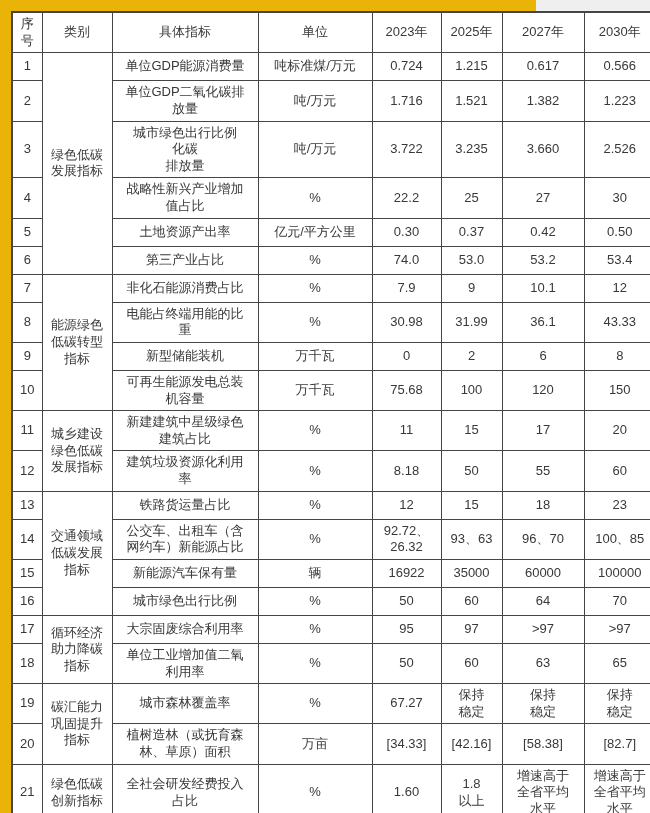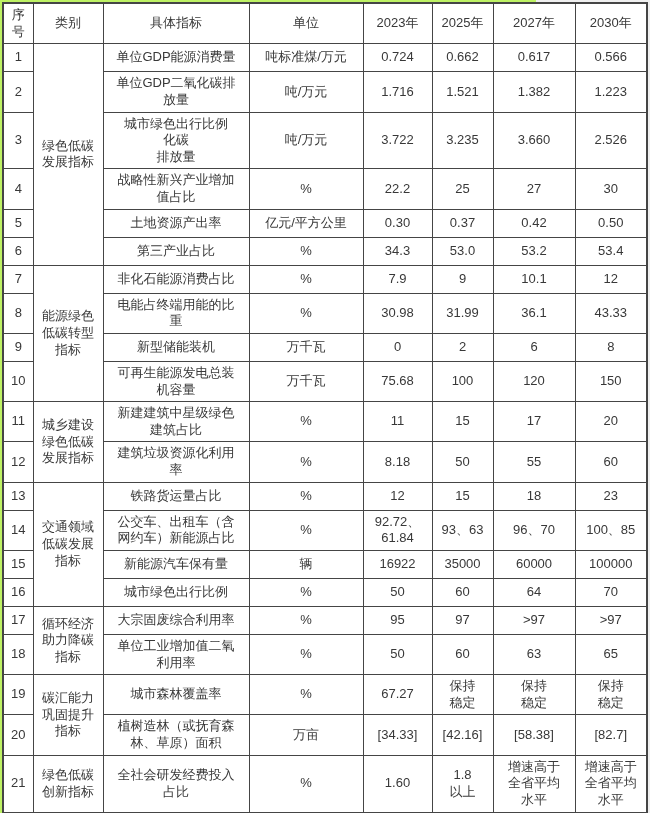--- a/index.html
+++ b/index.html
@@ -5,22 +5,22 @@
   html, body {
     margin: 0;
     padding: 0;
     background: #efefef;
     font-family: "Liberation Sans", "DejaVu Sans", sans-serif;
   }
   .page {
     width: 536px;
     height: 813px;
     box-sizing: border-box;
-    padding: 2px;
-    background: #bef264;
+    padding: 11px;
+    background: #eab308;
   }
   table.indicators {
     border-collapse: collapse;
     table-layout: fixed;
     width: 644px;
     background: #ffffff;
     border: 2px solid #454545;
   }
   table.indicators th,
   table.indicators td {
@@ -67,21 +67,21 @@
       </tr>
     </thead>
     <tbody>
         <tr>
           <td>1</td>
           <td rowspan="6">绿色低碳
 发展指标</td>
           <td>单位GDP能源消费量</td>
           <td>吨标准煤/万元</td>
           <td>0.724</td>
-          <td>0.662</td>
+          <td>1.215</td>
           <td>0.617</td>
           <td>0.566</td>
         </tr>
         <tr>
           <td>2</td>
           <td>单位GDP二氧化碳排
 放量</td>
           <td>吨/万元</td>
           <td>1.716</td>
           <td>1.521</td>
@@ -115,21 +115,21 @@
           <td>亿元/平方公里</td>
           <td>0.30</td>
           <td>0.37</td>
           <td>0.42</td>
           <td>0.50</td>
         </tr>
         <tr>
           <td>6</td>
           <td>第三产业占比</td>
           <td>%</td>
-          <td>34.3</td>
+          <td>74.0</td>
           <td>53.0</td>
           <td>53.2</td>
           <td>53.4</td>
         </tr>
         <tr>
           <td>7</td>
           <td rowspan="4">能源绿色
 低碳转型
 指标</td>
           <td>非化石能源消费占比</td>
@@ -202,21 +202,21 @@
           <td>15</td>
           <td>18</td>
           <td>23</td>
         </tr>
         <tr>
           <td>14</td>
           <td>公交车、出租车（含
 网约车）新能源占比</td>
           <td>%</td>
           <td>92.72、
-61.84</td>
+26.32</td>
           <td>93、63</td>
           <td>96、70</td>
           <td>100、85</td>
         </tr>
         <tr>
           <td>15</td>
           <td>新能源汽车保有量</td>
           <td>辆</td>
           <td>16922</td>
           <td>35000</td>

